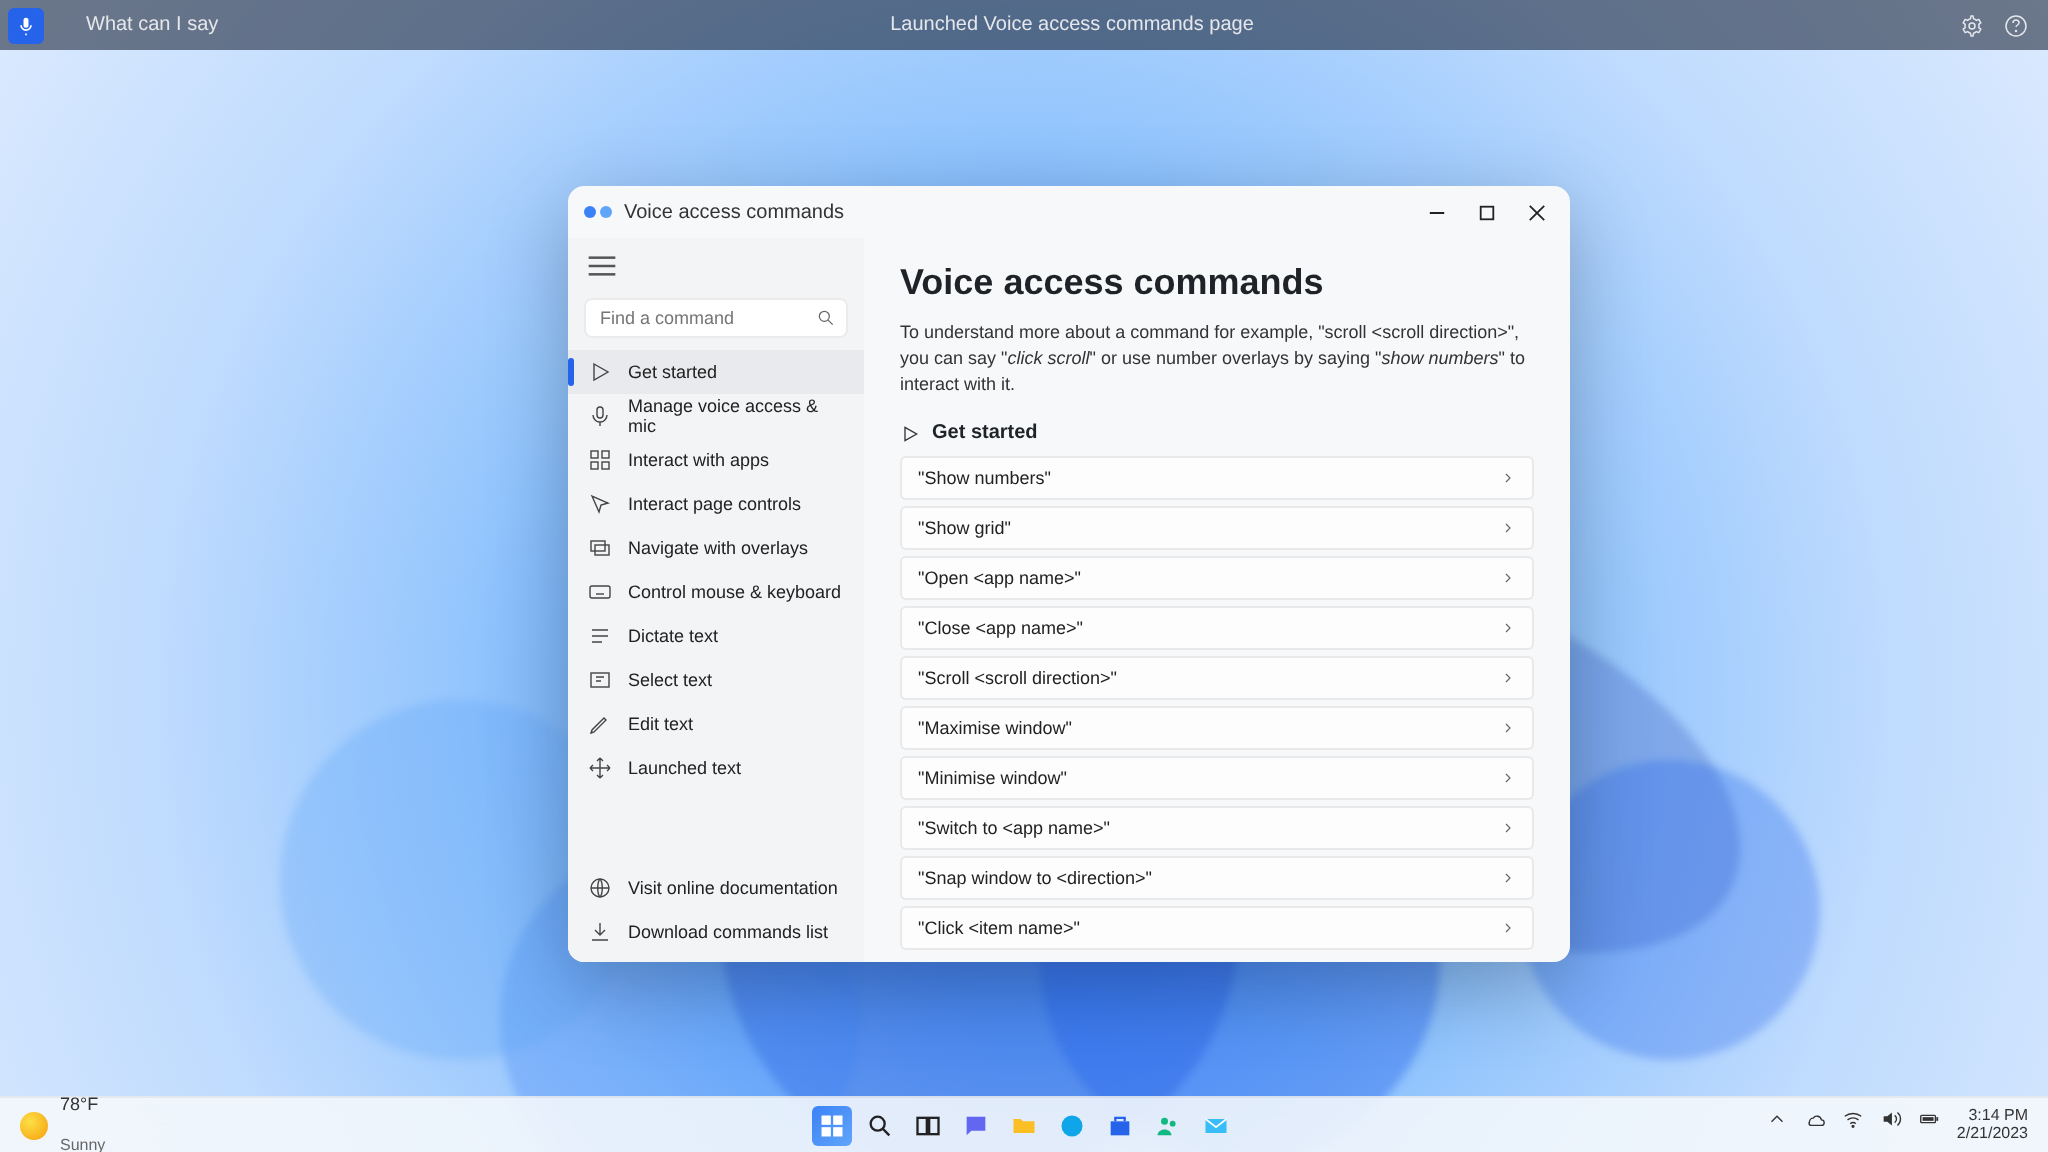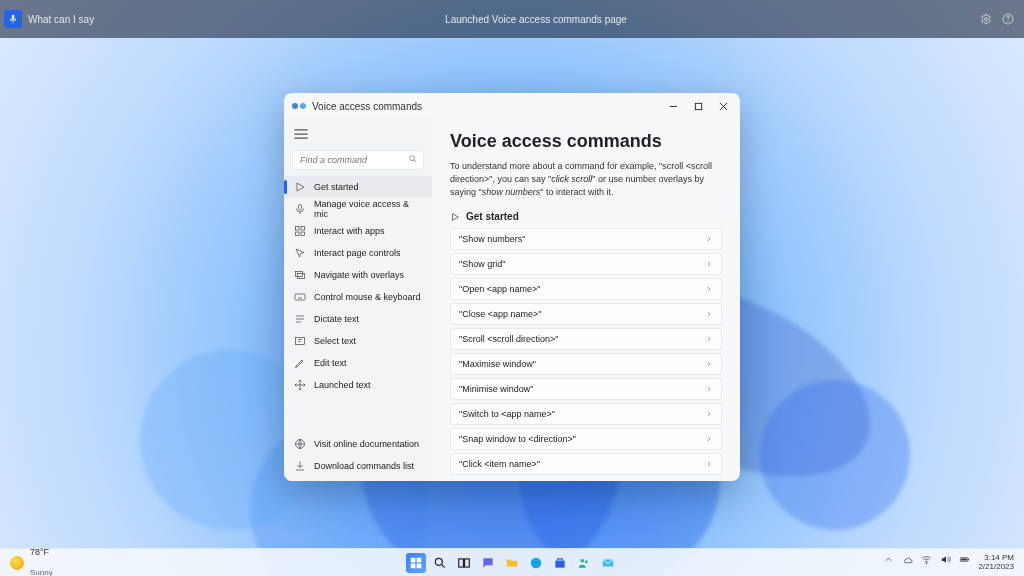--- a/index.html
+++ b/index.html
@@ -11,44 +11,44 @@
 
 .petal { position:absolute; border-radius:50%; background:rgba(29,78,216,0.35); filter:blur(2px); }
 .p1{width:260px;height:260px;left:360px;top:330px;}
 .p2{width:200px;height:200px;left:520px;top:380px;background:rgba(37,99,235,0.4);}
 .p3{width:180px;height:180px;left:250px;top:420px;background:rgba(59,130,246,0.3);}
 .p4{width:300px;height:160px;left:580px;top:300px;background:rgba(30,64,175,0.25);transform:rotate(25deg);}
 .p5{width:180px;height:180px;left:140px;top:350px;background:rgba(96,165,250,0.3);}
 .p6{width:150px;height:150px;left:760px;top:380px;background:rgba(37,99,235,0.3);}
 
 
-.voicebar { position:absolute; top:0; left:0; right:0; height:38px; background:rgba(15,23,42,0.55); display:flex; align-items:center; color:#e5e7eb; font-size:10px; }
+.voicebar { position:absolute; top:0; left:0; right:0; height:25px; background:rgba(15,23,42,0.55); display:flex; align-items:center; color:#e5e7eb; font-size:10px;gap:15px; }
 .mic-btn { width:18px; height:18px; margin:2px 6px 2px 4px; background:#2563eb; border-radius:3px; display:flex; align-items:center; justify-content:center; }
 .mic-btn svg{width:10px;height:10px;fill:#fff;}
 .vb-center { position:absolute; left:50%; transform:translateX(-50%);margin-left:24px; }
 .vb-right { margin-left:auto; display:flex; gap:10px; padding-right:10px; }
 .vb-right svg{width:12px;height:12px;stroke:#e5e7eb;fill:none;stroke-width:1.5;}
 
 
-.win { position:absolute; left:284px; top:93px; width:456px; height:388px; background:#f7f8fa; border-radius:8px; box-shadow:0 12px 40px rgba(0,0,0,0.25); display:flex; flex-direction:column; overflow:hidden; }
+.win { position:absolute; left:284px; top:93px; width:501px; height:388px; background:#f7f8fa; border-radius:8px; box-shadow:0 12px 40px rgba(0,0,0,0.25); display:flex; flex-direction:column; overflow:hidden; }
 .titlebar { height:26px; display:flex; align-items:center; padding:0 8px; font-size:10px; color:#333; }
 .title-ico{display:flex;gap:2px;margin-right:6px;}
 .title-ico span{width:6px;height:6px;border-radius:50%;background:#3b82f6;}
 .title-ico span:nth-child(2){background:#60a5fa;}
 .win-controls{margin-left:auto;display:flex;gap:16px;padding-right:4px;}
 .win-controls svg{width:9px;height:9px;stroke:#222;stroke-width:1;fill:none;}
 
 .win-body{flex:1;display:flex;overflow:hidden;}
 
 
 .sidebar{width:148px;background:#f3f4f6;display:flex;flex-direction:column;padding-top:2px;}
 .hamburger{padding:4px 10px 6px;}
 .hamburger svg{width:14px;height:10px;stroke:#555;stroke-width:1.5;}
 .search{margin:0 8px 6px;position:relative;}
-.search input{width:100%;height:20px;border:none;border-radius:4px;background:#fff;font-size:9px;padding:0 20px 0 8px;color:#666;box-shadow:inset 0 0 0 1px rgba(0,0,0,0.08);font-style:italic;}
+.search input{width:100%;height:20px;border:none;border-radius:4px;background:#fff;font-size:9px;padding:0 20px 0 8px;color:#666;box-shadow:inset 0 0 0 1px rgba(0,0,0,0.08);}
 .search svg{position:absolute;right:6px;top:5px;width:10px;height:10px;stroke:#666;fill:none;stroke-width:1.5;}
 
 .navlist{display:flex;flex-direction:column;}
 .navitem{display:flex;align-items:center;gap:8px;height:22px;padding:0 10px;font-size:9px;color:#222;cursor:pointer;}
 .navitem.active{background:#e8eaed;position:relative;}
 .navitem.active::before{content:'';position:absolute;left:0;top:4px;bottom:4px;width:3px;background:#2563eb;border-radius:2px;}
 .navitem .ico{width:12px;height:12px;display:flex;align-items:center;justify-content:center;}
 .navitem .ico svg{width:12px;height:12px;stroke:#444;fill:none;stroke-width:1.4;}
 .spacer{flex:1;}
 .footer-links{padding-bottom:4px;}

